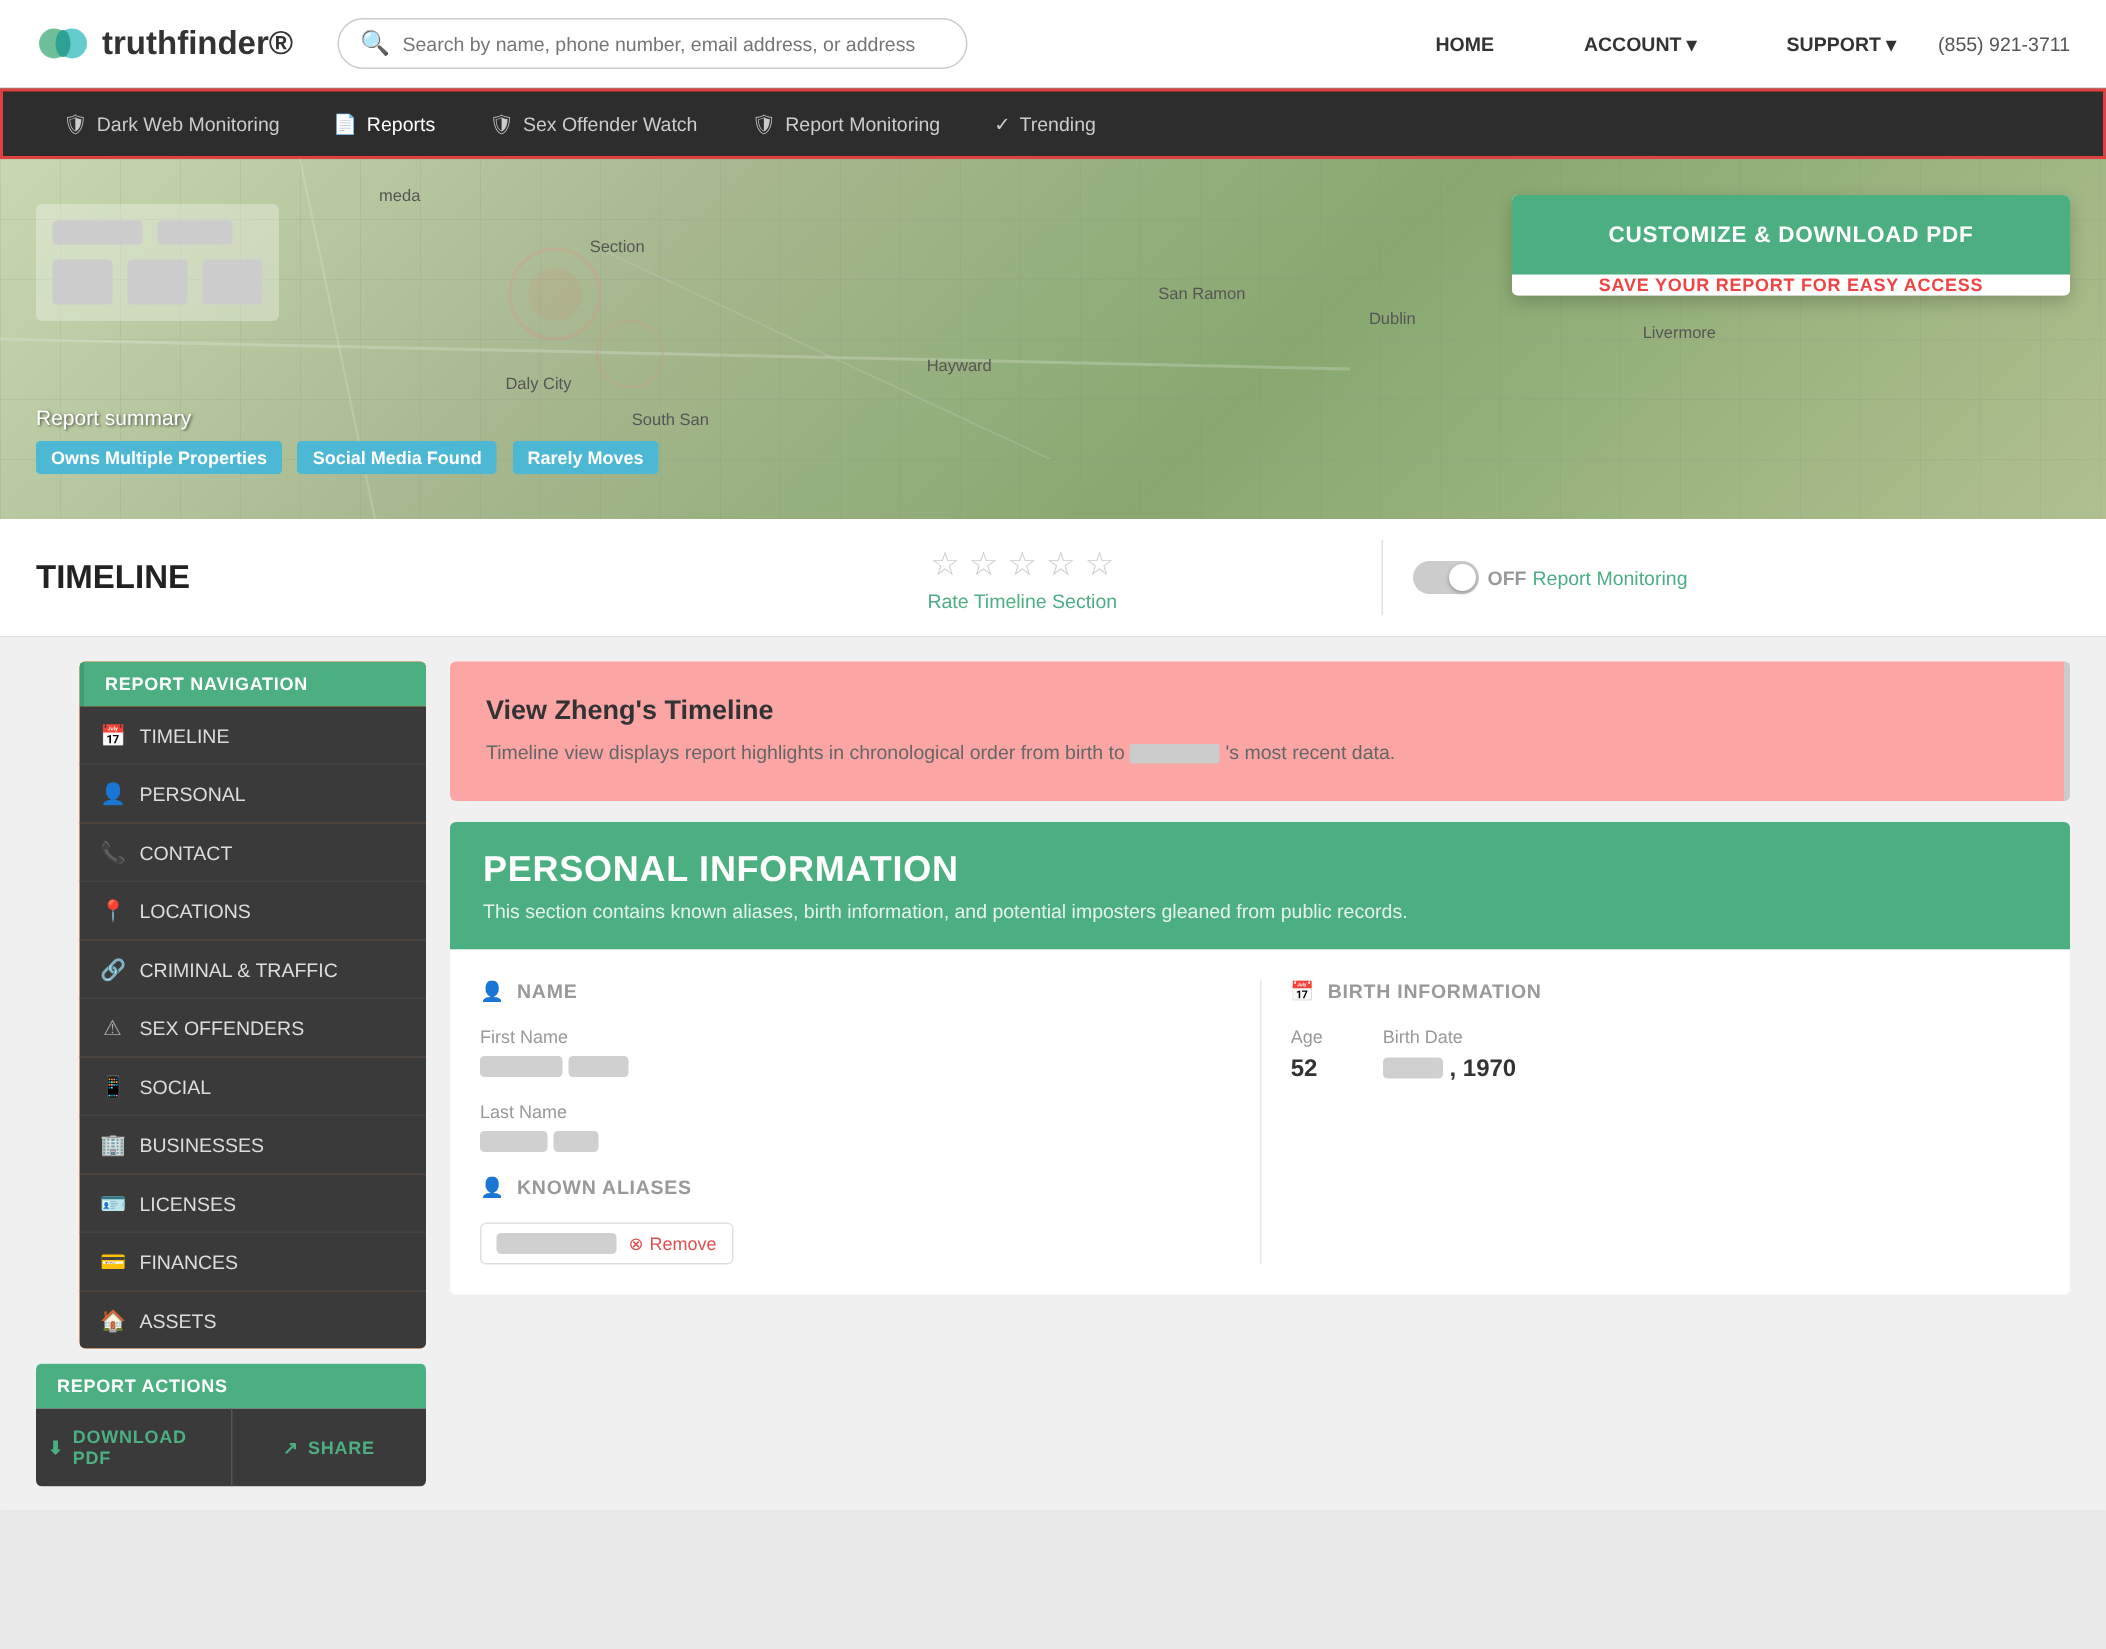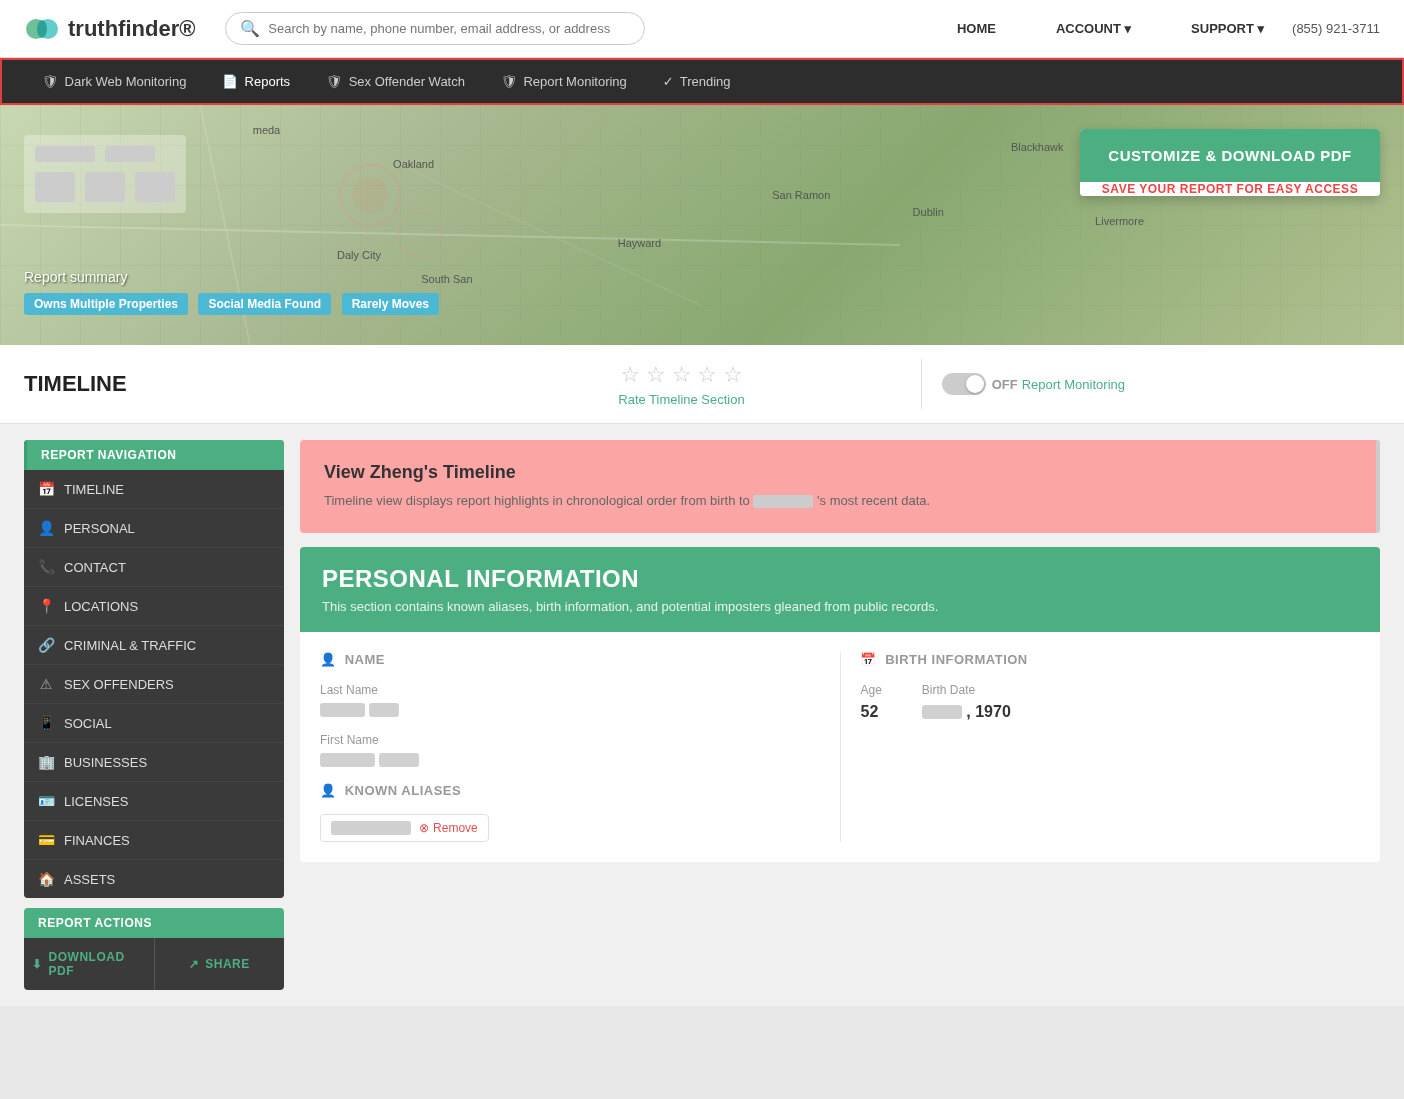--- a/index.html
+++ b/index.html
@@ -22,21 +22,21 @@
 
     
     .hero { position: relative; height: 240px; background: #b8c9a0; overflow: hidden; }
     .map-bg { width: 100%; height: 100%; background: linear-gradient(135deg, #c8d8b0 0%, #a8b890 30%, #88a870 60%, #b0c090 100%); position: relative; }
     .map-label { position: absolute; font-size: 11px; color: #555; font-weight: 500; }
     .blurred-name { position: absolute; top: 30px; left: 24px; background: rgba(255,255,255,0.3); padding: 8px; border-radius: 4px; }
     .blur-block { display: inline-block; background: #ccc; border-radius: 3px; margin: 3px; }
     .report-summary { position: absolute; bottom: 30px; left: 24px; }
     .report-summary-label { font-weight: normal; font-size: 14px; color: #fff; text-shadow: 1px 1px 2px rgba(0,0,0,0.6); margin-bottom: 8px; }
     .badge { display: inline-block; background: #4db8d4; color: #fff; border-radius: 3px; padding: 4px 10px; font-size: 12px; font-weight: 600; margin-right: 6px; }
-    .download-card { position: absolute; top: 24px; right: 24px; background: #fff; border-radius: 4px; padding: 0; width: 300px; box-shadow: 0 4px 12px rgba(0,0,0,0.2); overflow: hidden; }
+    .download-card { position: absolute; top: 24px; right: 24px; background: #fff; border-radius: 4px; padding: 0; width: 372px; box-shadow: 0 4px 12px rgba(0,0,0,0.2); overflow: hidden; }
     .download-btn { background: #4caf82; color: #fff; width: 100%; padding: 18px; font-size: 15px; font-weight: 700; letter-spacing: 0.5px; border: none; cursor: pointer; text-align: center; }
     .download-sub { text-align: center; padding: 0; font-size: 12px; color: #ef4444; letter-spacing: 0.5px; font-weight: 600; background: #fff; }
 
     
     .timeline-bar { background: #fff; display: flex; align-items: center; padding: 14px 24px; border-bottom: 1px solid #e0e0e0; }
     .timeline-title { font-size: 22px; font-weight: 800; color: #222; flex: 1; }
     .stars-section { display: flex; flex-direction: column; align-items: center; gap: 4px; flex: 1; }
     .stars { display: flex; gap: 6px; }
     .star { font-size: 22px; color: #ccc; cursor: pointer; }
     .rate-label { font-size: 13px; color: #4caf82; cursor: pointer; }
@@ -45,21 +45,21 @@
     .toggle-track { width: 44px; height: 22px; background: #ccc; border-radius: 11px; position: relative; cursor: pointer; }
     .toggle-thumb { width: 18px; height: 18px; background: #fff; border-radius: 50%; position: absolute; top: 2px; right: 2px; box-shadow: 0 1px 3px rgba(0,0,0,0.3); }
     .toggle-label { font-size: 13px; font-weight: 700; color: #999; }
     .monitoring-label { font-size: 13px; color: #4caf82; cursor: pointer; }
 
     
     .main-content { display: flex; background: #f0f0f0; min-height: 500px; padding: 16px 24px; gap: 16px; }
 
     
     .sidebar { width: 260px; flex-shrink: 0; }
-    .sidebar-nav { background: #f97316; border-radius: 4px; overflow: hidden; margin-bottom: 10px; }
+    .sidebar-nav { background: #f97316; border-radius: 4px; overflow: hidden; margin-bottom: 10px; margin-left: 29px; }
     .sidebar-section-header { background: #4caf82; color: #fff; font-size: 12px; font-weight: 700; padding: 8px 14px; letter-spacing: 0.5px; border-left: 3px solid #3d9e72; }
     .sidebar-item { display: flex; align-items: center; gap: 10px; padding: 11px 14px; background: #3a3a3a; color: #ddd; font-size: 13px; cursor: pointer; border-bottom: 1px solid #444; }
     .sidebar-item-icon { width: 16px; text-align: center; font-size: 14px; color: #aaa; }
     .sidebar-item-label { font-size: 13px; }
     .sidebar-actions { background: #fff; border-radius: 4px; overflow: hidden; }
     .sidebar-actions-header { background: #4caf82; color: #fff; font-size: 12px; font-weight: 700; padding: 8px 14px; letter-spacing: 0.5px; }
     .sidebar-action-buttons { display: flex; background: #3a3a3a; }
     .action-btn { flex: 1; display: flex; align-items: center; justify-content: center; gap: 6px; padding: 12px 8px; color: #4caf82; font-size: 12px; font-weight: 700; cursor: pointer; letter-spacing: 0.5px; }
     .action-btn + .action-btn { border-left: 1px solid #555; }
 
@@ -157,21 +157,21 @@
         <rect width="100%" height="100%" fill="url(#grid)"></rect>
 
         <line x1="0" y1="120" x2="900" y2="140" stroke="#fff" stroke-width="2" opacity="0.5"></line>
         <line x1="200" y1="0" x2="250" y2="240" stroke="#fff" stroke-width="1.5" opacity="0.4"></line>
         <line x1="400" y1="60" x2="700" y2="200" stroke="#ddd" stroke-width="1" opacity="0.5"></line>
         <circle cx="370" cy="90" r="30" fill="none" stroke="#e88" stroke-width="2" opacity="0.6"></circle>
         <circle cx="370" cy="90" r="18" fill="rgba(255,100,100,0.2)"></circle>
         <circle cx="420" cy="130" r="22" fill="none" stroke="#e88" stroke-width="1.5" opacity="0.5"></circle>
       </svg>
 
-      <span class="map-label" style="top:22%;left:28%">Oakland</span>
+      <span class="map-label" style="top:22%;left:28%">Section</span>
       <span class="map-label" style="top:8%;left:18%">meda</span>
       <span class="map-label" style="top:35%;left:55%">San Ramon</span>
       <span class="map-label" style="top:55%;left:44%">Hayward</span>
       <span class="map-label" style="top:15%;left:72%">Blackhawk</span>
       <span class="map-label" style="top:28%;left:80%">Mountain<br>House</span>
       <span class="map-label" style="top:22%;left:90%">Lathrop</span>
       <span class="map-label" style="top:42%;left:65%">Dublin</span>
       <span class="map-label" style="top:46%;left:78%">Livermore</span>
       <span class="map-label" style="top:60%;left:24%">Daly City</span>
       <span class="map-label" style="top:70%;left:30%">South San</span>
@@ -311,31 +311,31 @@
           <div class="section-header-desc">This section contains known aliases, birth information, and potential imposters gleaned from public records.</div>
         </div>
         <div class="section-body">
 
           <div class="section-col">
             <div class="subsection-title">
               <span style="color:#aaa;">👤</span>
               <span>NAME</span>
             </div>
             <div class="field-group">
+              <div class="field-label">First Name</div>
+              <div style="display:flex;gap:4px;">
+                <span class="redacted-field" style="width:55px;"></span>
+                <span class="redacted-field" style="width:40px;"></span>
+              </div>
+            </div>
+            <div class="field-group">
               <div class="field-label">Last Name</div>
               <div style="display:flex;gap:4px;">
                 <span class="redacted-field" style="width:45px;"></span>
                 <span class="redacted-field" style="width:30px;"></span>
-              </div>
-            </div>
-            <div class="field-group">
-              <div class="field-label">First Name</div>
-              <div style="display:flex;gap:4px;">
-                <span class="redacted-field" style="width:55px;"></span>
-                <span class="redacted-field" style="width:40px;"></span>
               </div>
             </div>
 
             <div class="aliases-section">
               <div class="subsection-title">
                 <span style="color:#aaa;">👤</span>
                 <span>KNOWN ALIASES</span>
               </div>
               <div class="alias-tag">
                 <span class="redacted-field" style="width:80px;"></span>

